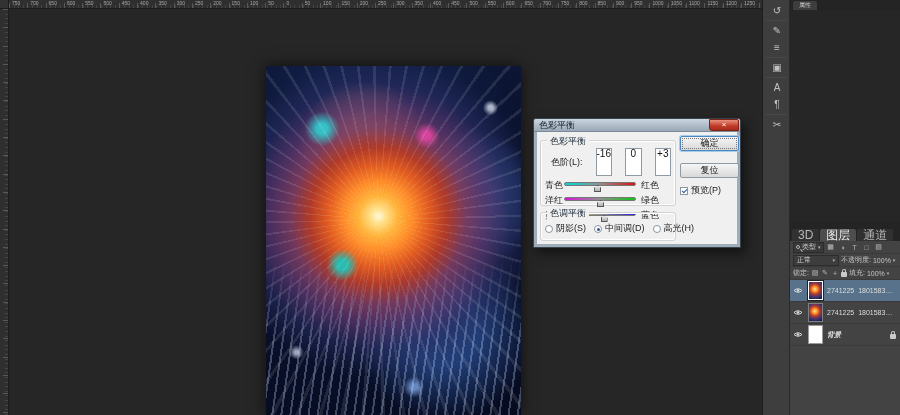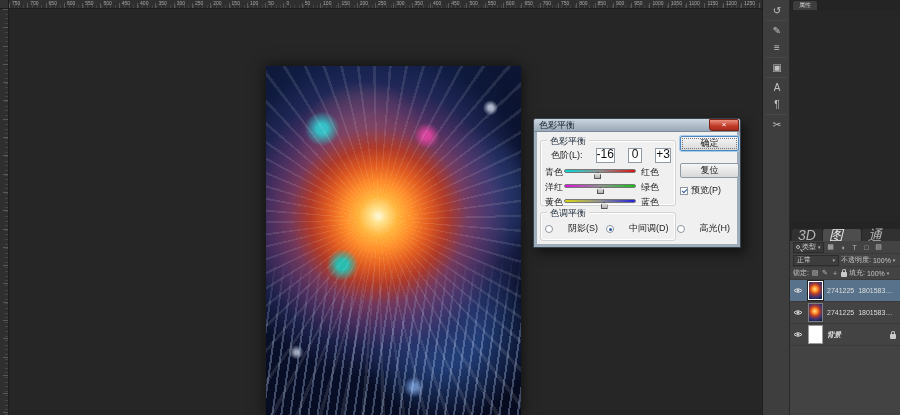--- a/index.html
+++ b/index.html
@@ -42,29 +42,29 @@
   .dlg-titlebar{height:13px;margin:0 -3px;background:linear-gradient(#cbd5de,#9aa9b7);border-bottom:1px solid #7c8a98;border-radius:2px 2px 0 0;display:flex;align-items:center;}
   .dlg-title{font-size:9px;color:#15222e;padding-left:5px;flex:1;}
   .dlg-close{width:30px;height:12px;margin-right:1px;background:linear-gradient(#e9907f,#c23a28 60%,#a52c1c);border:1px solid #7c2315;border-radius:0 2px 0 3px;color:#fff;font-size:8px;line-height:10px;text-align:center;cursor:default;}
   .dlg-body{position:relative;background:#f0f0f0;height:112px;font-size:9px;color:#222;}
   .groupbox{position:absolute;border:1px solid #d2d2d2;border-radius:3px;box-shadow:inset 0 0 0 1px #fff;}
   .groupbox .gb-title{position:absolute;top:-6px;left:6px;background:#f0f0f0;padding:0 3px;font-size:9px;color:#22303e;}
   .gb-balance{left:3px;top:8px;width:136px;height:66px;}
   .gb-tone{left:3px;top:80px;width:136px;height:29px;}
   .levels-row{display:flex;align-items:center;margin:7px 4px 2px 10px;gap:13px;}
   .levels-label{font-size:9px;white-space:nowrap;}
-  .lv-input{width:25px;height:15px;background:#fff;border:1px solid #8f9aa4;font-size:12px;text-align:center;line-height:10px;color:#111;}
+  .lv-input{width:25px;height:28px;background:#fff;border:1px solid #8f9aa4;font-size:10px;text-align:center;line-height:10px;color:#111;}
   .slider-row{display:flex;align-items:center;height:14px;margin:1px 16px 0 4px;}
   .sl-label{width:19px;font-size:9px;white-space:nowrap;}
   .sl-label.right{width:auto;margin-left:5px;}
   .sl-wrap{position:relative;flex:1;height:14px;}
   .sl-track{position:absolute;left:0;right:0;top:4px;height:4px;border:1px solid #777;border-radius:2px;}
   .sl-thumb{position:absolute;top:7px;width:7px;height:7px;margin-left:-3px;background:linear-gradient(#e8e8e8,#b0b0b0);border:1px solid #555;clip-path:polygon(50% 0,100% 38%,100% 100%,0 100%,0 38%);}
   .tone-row{display:flex;align-items:center;margin:9px 2px 0 4px;gap:2px;}
-  .tone-opt{display:flex;align-items:center;margin-right:6px;white-space:nowrap;gap:12px;}
+  .tone-opt{display:flex;align-items:center;margin-right:6px;white-space:nowrap;}
   .radio{width:8px;height:8px;border:1px solid #8a96a0;border-radius:50%;background:#fff;margin-right:3px;position:relative;}
   .radio.on::after{content:"";position:absolute;left:2px;top:2px;width:3px;height:3px;border-radius:50%;background:#2c5aa0;}
   .cb{width:8px;height:8px;border:1px solid #8a96a0;background:#fff;margin-right:3px;position:relative;}
   .cb.on::after{content:"";position:absolute;left:1px;top:1px;width:4px;height:2px;border-left:1px solid #2c5aa0;border-bottom:1px solid #2c5aa0;transform:rotate(-45deg);}
   .preserve-row{display:flex;align-items:center;margin:3px 0 0 4px;white-space:nowrap;}
   .dlg-btn{position:absolute;left:143px;width:59px;height:15px;background:linear-gradient(#f6f6f6,#e9e9e9 45%,#d9d9d9);border:1px solid #8e9aa4;border-radius:2px;font-size:9px;text-align:center;line-height:13px;color:#111;}
   .btn-ok{top:4px;border-color:#4a86c0;box-shadow:0 0 0 1px #a9cbe8;outline:1px dotted #777;outline-offset:-3px;}
   .btn-reset{top:31px;}
   .preview-row{position:absolute;left:143px;top:52px;display:flex;align-items:center;white-space:nowrap;}
 
@@ -75,21 +75,21 @@
 
   
   .props-tabbar{position:absolute;left:790px;top:0;width:110px;height:10px;background:#242424;}
   .props-tab{position:absolute;left:3px;top:1px;height:9px;padding:0 6px;background:#3d3d3d;border-radius:2px 2px 0 0;font-size:6px;color:#c9c9c9;line-height:9px;}
   .props-body{position:absolute;left:790px;top:10px;width:110px;height:212px;background:#3d3d3d;border-bottom:1px solid #242424;}
   .props-empty{padding:14px 0 6px 10px;font-size:9px;color:#b4b4b4;border-bottom:1px solid #313131;}
   .panel-gap{position:absolute;left:790px;top:222px;width:110px;height:6px;background:#242424;}
 
   
   .layers-tabbar{position:absolute;left:790px;top:228px;width:110px;height:13px;background:#242424;display:flex;align-items:flex-end;padding-left:2px;gap:1px;}
-  .ltab{height:12px;padding:0 6px;font-size:14px;color:#b5b5b5;line-height:12px;background:#313131;border-radius:2px 2px 0 0;font-style:italic;}
+  .ltab{height:12px;padding:0 6px;font-size:12px;color:#b5b5b5;line-height:12px;background:#313131;border-radius:2px 2px 0 0;}
   .ltab.active{background:#4d4d4d;color:#e8e8e8;}
   .layers-body{position:absolute;left:790px;top:241px;width:110px;height:174px;background:#434343;}
   .lrow{display:flex;align-items:center;height:13px;padding:0 3px;gap:2px;border-bottom:1px solid #3a3a3a;}
   .kind-combo{display:flex;align-items:center;gap:2px;background:#393939;border:1px solid #2c2c2c;height:11px;padding:0 2px;color:#c5c5c5;font-size:7px;}
   .search-icon{width:4px;height:4px;border:1px solid #b5b5b5;border-radius:50%;position:relative;display:inline-block;}
   .search-icon::after{content:"";position:absolute;width:3px;height:1px;background:#b5b5b5;transform:rotate(45deg);left:3px;top:4px;}
   .tiny-arrow{font-size:5px;color:#b5b5b5;}
   .ficon{width:10px;font-size:7px;color:#b8b8b8;text-align:center;}
   .blend-combo{display:flex;align-items:center;justify-content:space-between;background:#3d3d3d;border:1px solid #2c2c2c;height:11px;width:46px;padding:0 3px;color:#d0d0d0;font-size:7px;}
   .opacity-text{font-size:7px;color:#c5c5c5;white-space:nowrap;}

